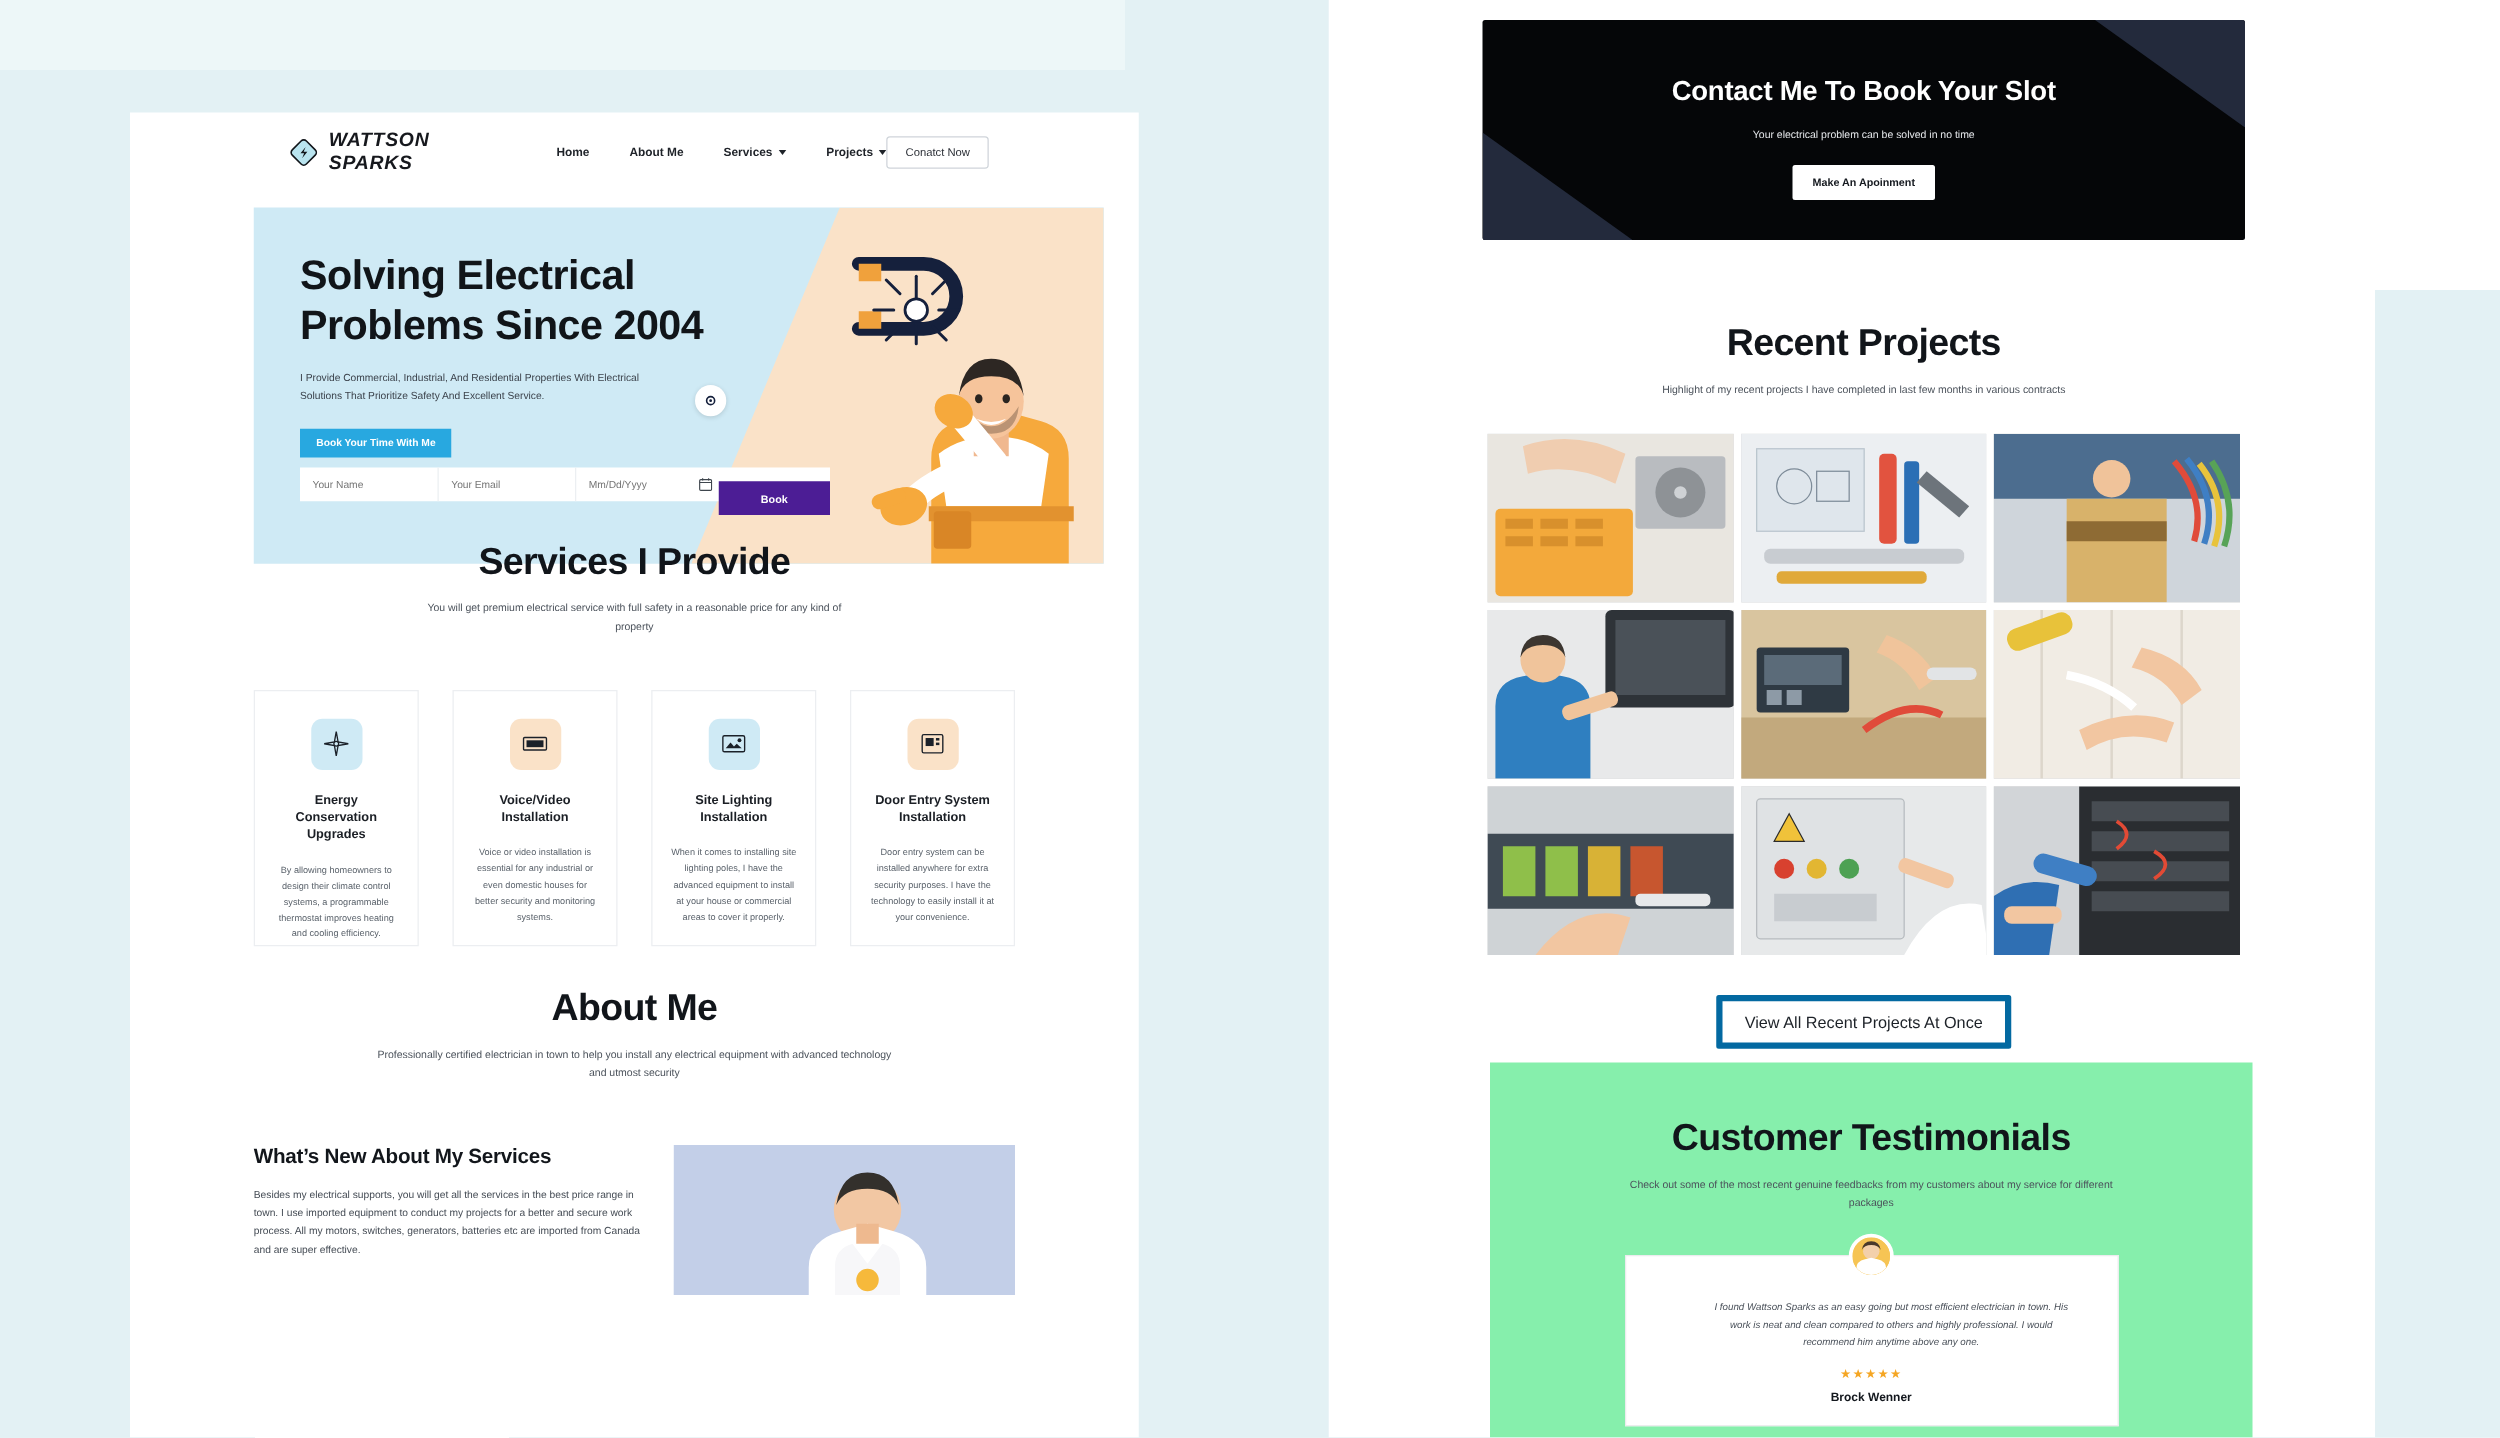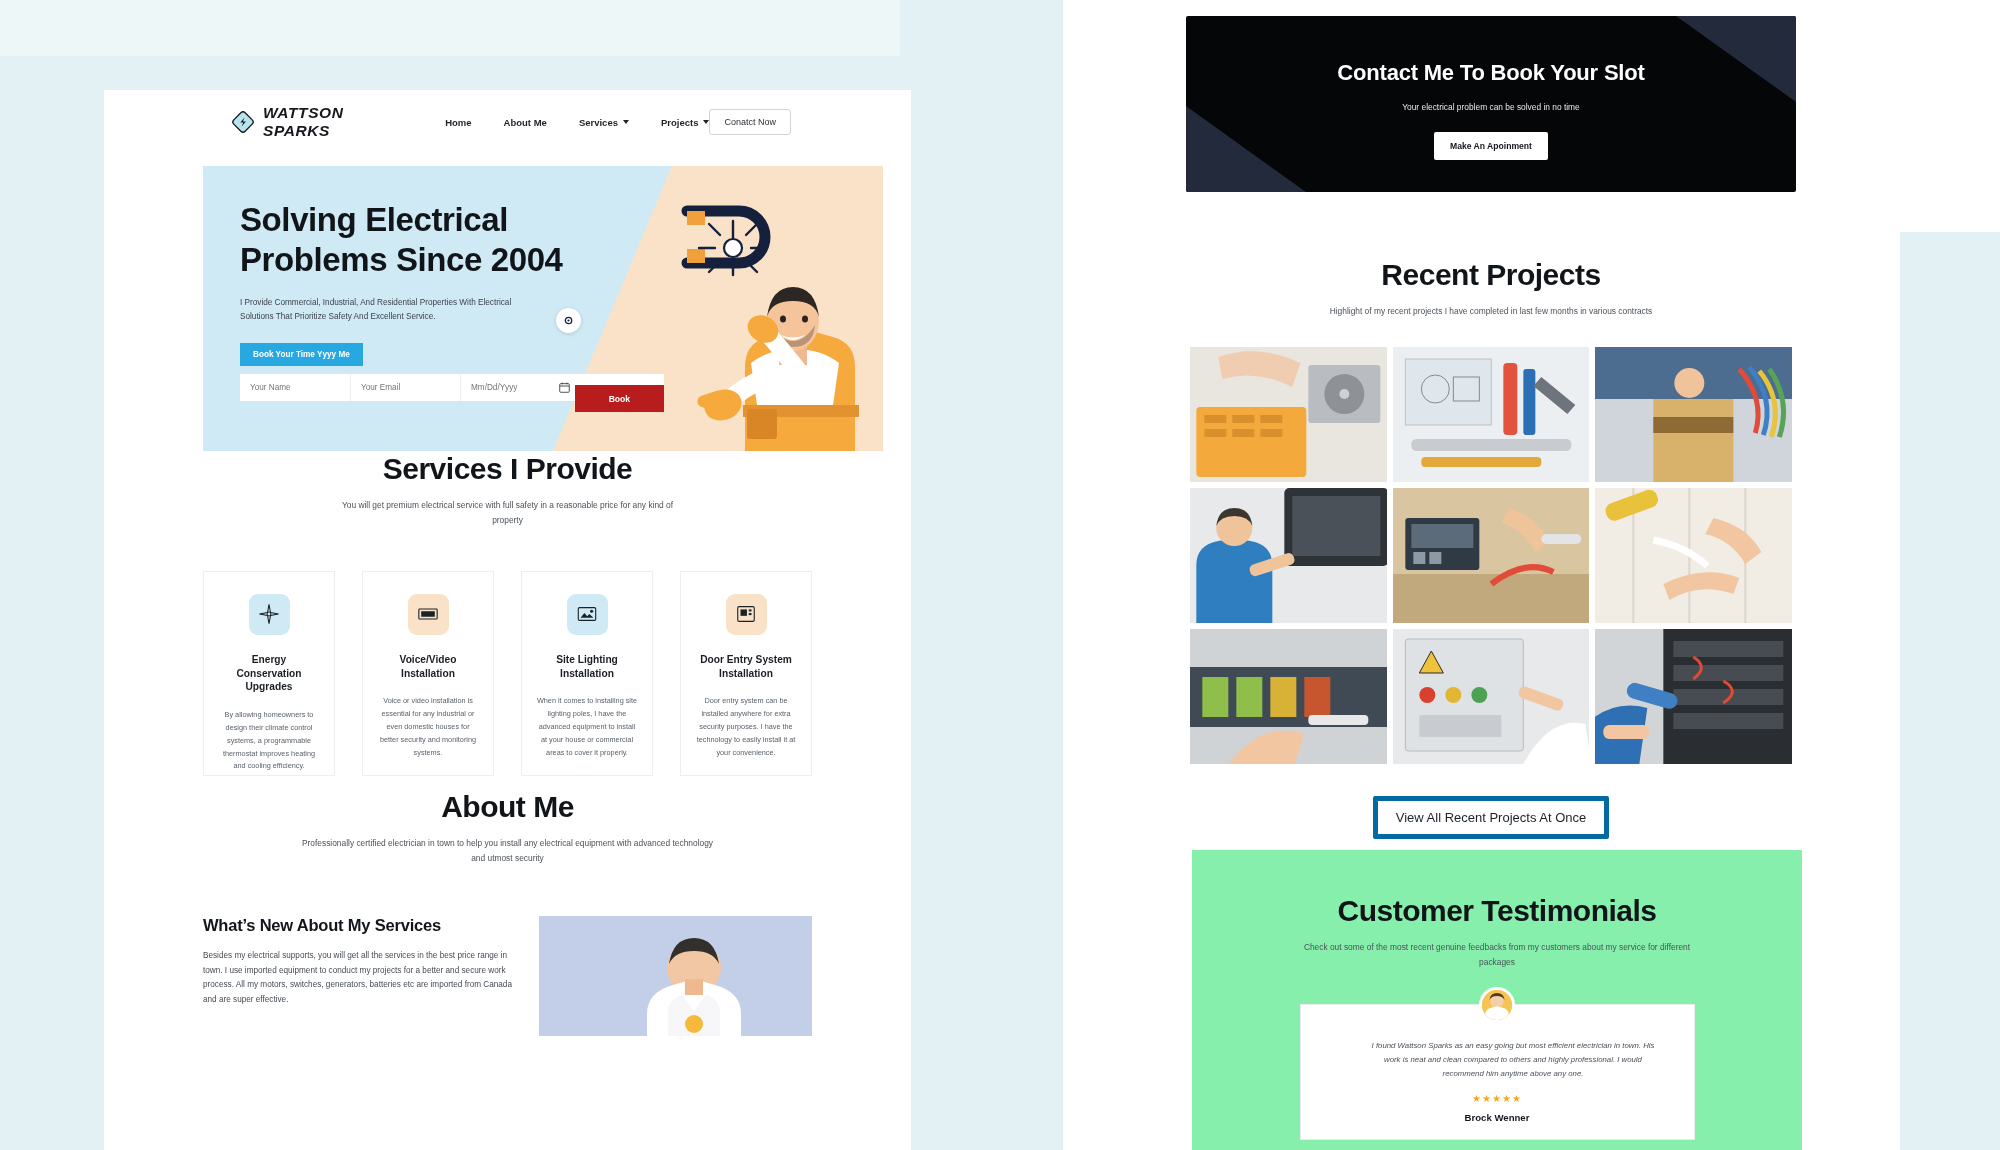--- a/index.html
+++ b/index.html
@@ -74,37 +74,37 @@
   }
   .hero-form input {
     border: none; outline: none; height: 27px; font-size: 8.2px; color: #7d868f;
     font-family: inherit; background: transparent; padding: 0 10px;
   }
   .f-name { width: 110px; }
   .f-mail { width: 110px; border-left: 1px solid #eceff2 !important; }
   .f-date { width: 95px; border-left: 1px solid #eceff2 !important; }
   .cal-ico { width: 20px; display: flex; align-items: center; justify-content: center; cursor: pointer; }
   .book-btn {
-    margin-left: auto; width: 90px; height: 27px; background: #b91c1c; color: #fff;
+    margin-left: auto; width: 90px; height: 27px; background: #4c1d95; color: #fff;
     font-size: 8.6px; font-weight: 700; border: none; cursor: pointer; margin-top: 22px;
   }
   .hero-badge {
     position: absolute; left: 353px; top: 142px; width: 25px; height: 25px; border-radius: 50%;
     background: #fff; display: flex; align-items: center; justify-content: center;
     box-shadow: 0 1px 4px rgba(0,0,0,.14);
   }
   
   .worker { position: absolute; right: 18px; bottom: 0; width: 190px; height: 258px; }
 
   
   .sec-title { text-align: center; font-size: 30px; font-weight: 700; color: #11151a; letter-spacing: -.5px; }
   .sec-sub { text-align: center; font-size: 8.4px; line-height: 1.78; color: #4b525b; margin: 12px auto 0; }
 
   
-  .services { position: absolute; left: 0; top: 362px; width: 807px; }
+  .services { position: absolute; left: 0; top: 343px; width: 807px; }
   .svc-grid { display: flex; gap: 27px; margin-top: 43px; padding: 0 99px; }
   .svc-card {
     width: 158px; height: 205px; background: #fff; border: 1px solid #eceef1;
     padding: 22px 14px 0; text-align: center;
   }
   .svc-ico {
     width: 41px; height: 41px; border-radius: 9px; margin: 0 auto;
     display: flex; align-items: center; justify-content: center;
   }
   .svc-name { margin-top: 18px; font-size: 10.2px; font-weight: 700; color: #1b1f25; line-height: 1.35; }
@@ -260,21 +260,21 @@
         <ellipse cx="88" cy="136" rx="16" ry="13" fill="#f6a93c" transform="rotate(30 88 136)"></ellipse>
       </svg>
     </div>
 
     <div class="hero-inner">
       <div class="hero-title">
         <span>Solving Electrical</span><br>
         <span>Problems Since 2004</span>
       </div>
       <div class="hero-sub">I Provide Commercial, Industrial, And Residential Properties With Electrical Solutions That Prioritize Safety And Excellent Service.</div>
-      <button class="hero-btn">Book Your Time Yyyy Me</button>
+      <button class="hero-btn">Book Your Time With Me</button>
     </div>
 
     <div class="hero-badge">
       <svg width="11" height="11" viewBox="0 0 11 11">
         <circle cx="5.5" cy="5.5" r="3.2" fill="none" stroke="#15203c" stroke-width="1.3"></circle>
         <circle cx="5.5" cy="5.5" r="1.1" fill="#15203c"></circle>
       </svg>
     </div>
 
     <div class="hero-form">

